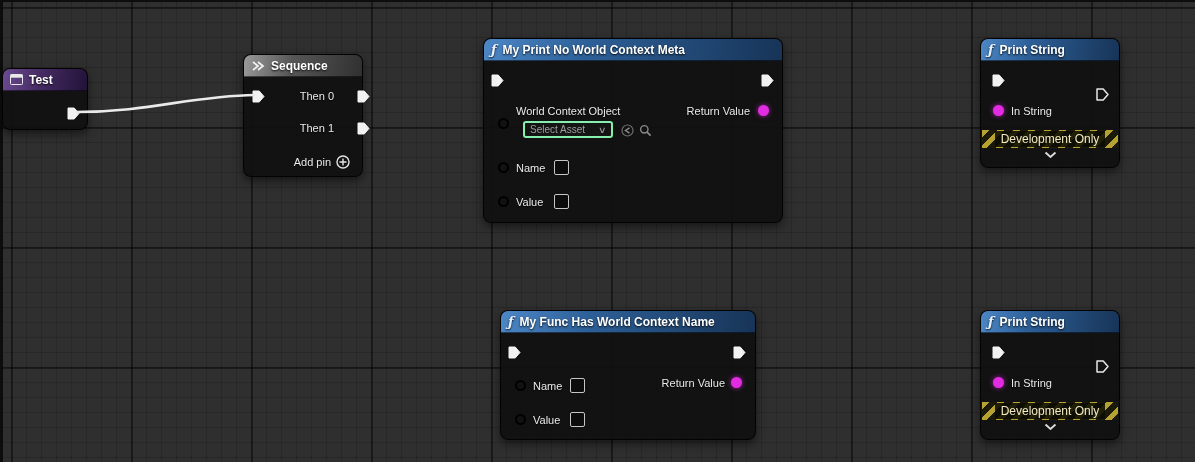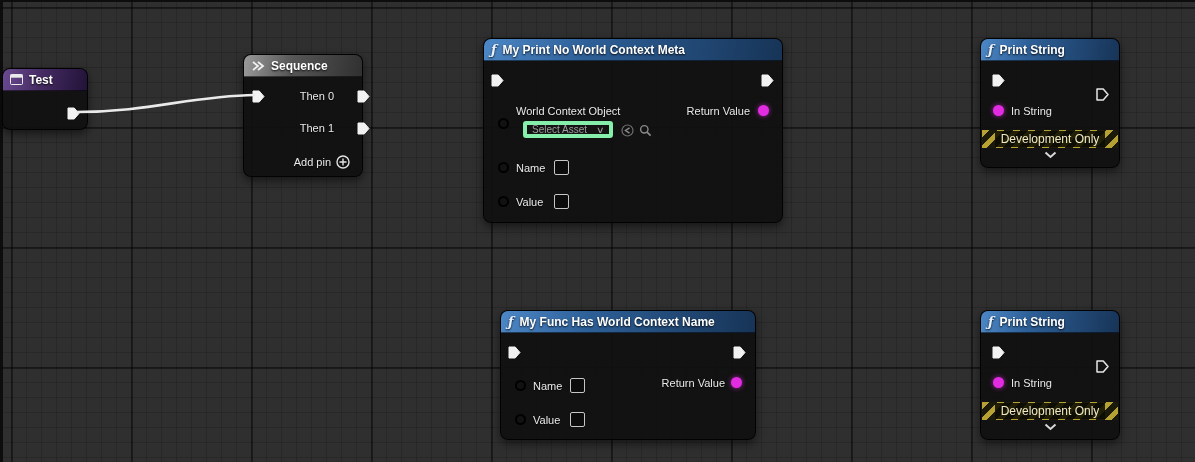--- a/index.html
+++ b/index.html
@@ -47,21 +47,21 @@
     white-space:nowrap; text-shadow:0 1px 1px rgba(0,0,0,.8);
   }
   .plabel.r { text-align:right; }
   .strinput {
     position:absolute; width:15px; height:15px; background:#0c0c0c;
     border:1px solid #c6c6c6; border-radius:2px; color:#fff; font-size:10px; padding:0 2px;
     font-family:"Liberation Sans", sans-serif;
   }
   .selectbox {
     position:absolute; width:90px; height:17px; background:#141414;
-    border:4px solid #86efac; border-radius:3px; display:flex; align-items:center;
+    border:2px solid #86efac; border-radius:3px; display:flex; align-items:center;
     justify-content:space-between; padding:0 5px; color:#9e9e9e; font-size:10px; cursor:pointer;
   }
   .selchev { font-size:9px; color:#9e9e9e; transform:scaleX(1.3); }
   .toolicon { position:absolute; width:13px; height:13px; }
   .addrow { position:absolute; display:flex; align-items:flex-end; gap:5px; }
   .devbanner {
     position:absolute; left:1px; right:1px; height:18px;
     background:repeating-linear-gradient(135deg,#b5a232 0 5px,#1b1909 5px 11px);
     display:flex; align-items:center; justify-content:center; overflow:hidden;
   }

